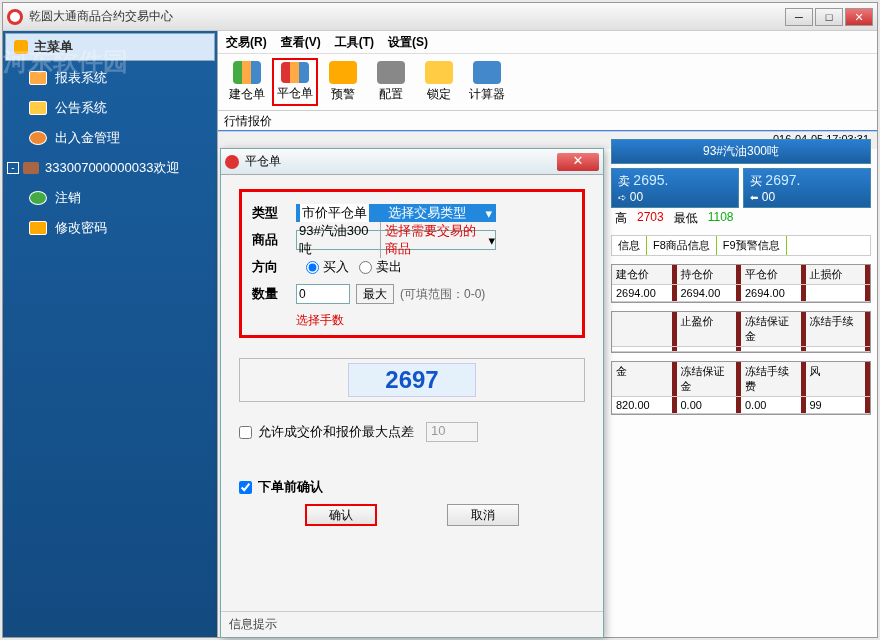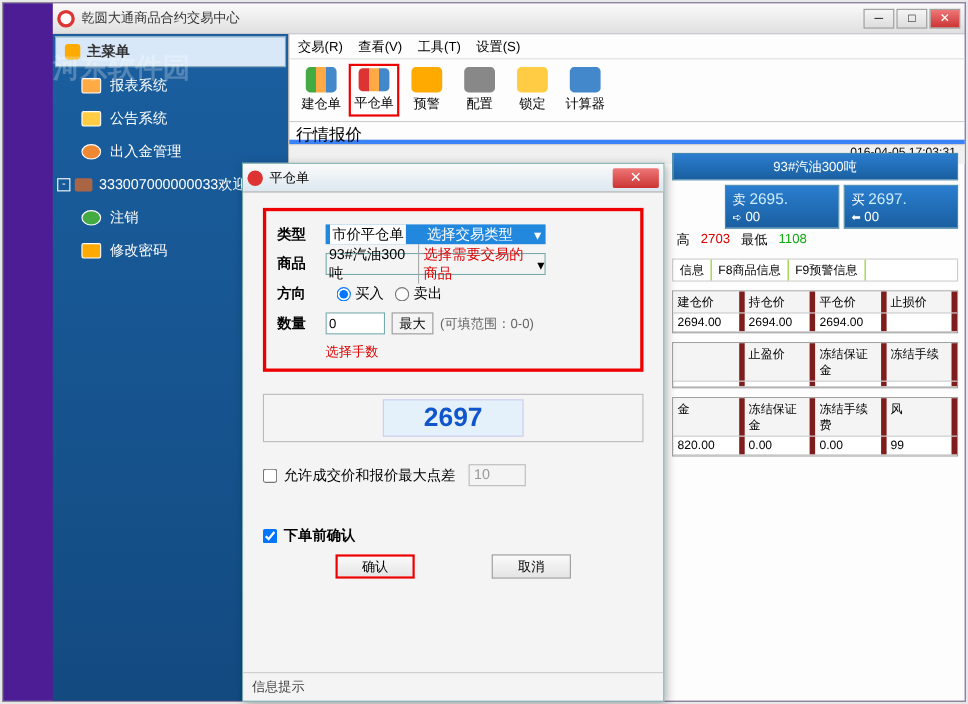--- a/index.html
+++ b/index.html
@@ -1,18 +1,18 @@
 <!DOCTYPE html>
 <html><head>
 <meta charset="utf-8">
 <style>
 * { box-sizing: border-box; margin: 0; padding: 0; font-family: "Microsoft YaHei", SimSun, Arial, sans-serif; }
 body { background: #e8e8e8; width: 880px; height: 640px; overflow: hidden; }
 
-.window { width: 876px; height: 636px; margin: 2px; background: #4c1d95; border: 1px solid #999; display: flex; flex-direction: column; padding-left: 45px; }
+.window { width: 876px; height: 636px; margin: 2px; background: #ec4899; border: 1px solid #999; display: flex; flex-direction: column; }
 
 .titlebar { height: 28px; background: linear-gradient(#fafafa,#e0e0e0); border-bottom: 1px solid #ccc; display: flex; align-items: center; padding: 0 4px; }
 .titlebar .ico { width: 16px; height: 16px; background: #d33; border-radius: 50%; margin-right: 6px; position: relative; }
 .titlebar .ico::after { content: ""; position: absolute; top: 3px; left: 3px; width: 10px; height: 10px; border-radius: 50%; background: #fff; }
 .titlebar .title { font-size: 12px; color: #333; flex: 1; }
 .winbtns { display: flex; }
 .winbtn { width: 28px; height: 18px; background: linear-gradient(#f5f5f5,#ddd); border: 1px solid #999; margin-left: 2px; text-align: center; font-size: 11px; line-height: 16px; }
 .winbtn.close { background: linear-gradient(#e77,#c33); color: #fff; }
 
 .body { flex: 1; display: flex; }
@@ -27,37 +27,37 @@
 .i-ico.report { background: #fa4; }
 .i-ico.notice { background: #fc4; }
 .i-ico.money { background: #e83; border-radius: 50%; }
 .i-ico.user { background: #4a4; border-radius: 50%; }
 .i-ico.key { background: #fa0; }
 .tree-node { display: flex; align-items: center; padding: 6px 4px; }
 .tree-exp { width: 12px; height: 12px; border: 1px solid #fff; text-align: center; line-height: 10px; font-size: 10px; margin-right: 4px; color: #fff; }
 .tree-ico { width: 16px; height: 12px; background: #a64; border-radius: 2px; margin-right: 6px; }
 
 .main { flex: 1; background: #fdfdfd; border-left: 1px solid #aaa; display: flex; flex-direction: column; position: relative; }
-.menubar { height: 22px; display: flex; align-items: center; padding: 0 8px; font-size: 12px; gap: 14px; }
+.menubar { height: 22px; display: flex; align-items: center; padding: 0 8px; font-size: 12px; gap: 14px; font-weight: bold; }
 .toolbar { height: 58px; border-top: 1px solid #ddd; border-bottom: 1px solid #ccc; display: flex; padding: 4px 6px; gap: 2px; }
 .tbtn { width: 46px; display: flex; flex-direction: column; align-items: center; font-size: 12px; cursor: pointer; border: 1px solid transparent; padding: 2px 0; }
 .tbtn.hl { border: 2px solid #e00; }
 .tbtn .t-ico { width: 28px; height: 28px; border-radius: 4px; margin-bottom: 2px; }
 .t-chart-g { background: linear-gradient(90deg,#4a4 33%,#fa4 33% 66%,#48c 66%); }
 .t-chart-r { background: linear-gradient(90deg,#d33 33%,#fa4 33% 66%,#48c 66%); }
 .t-bell { background: #fa0; border-radius: 50%; }
 .t-gear { background: #888; border-radius: 50%; }
 .t-lock { background: #fc4; border-radius: 4px; }
 .t-calc { background: #48c; }
 
-.quotebar { height: 20px; border-bottom: 4px solid #3b82f6; font-size: 15px; padding: 2px 6px; }
+.quotebar { height: 20px; border-bottom: 1px solid #3b82f6; font-size: 12px; padding: 2px 6px; }
 
 .rightpanel { position: absolute; right: 6px; top: 108px; width: 260px; }
 .prod-title { background: linear-gradient(#2a7ed0,#1a5fa0); color: #fff; text-align: center; font-size: 12px; padding: 3px 0; border: 1px solid #48a; }
-.prod-row { display: flex; gap: 4px; margin-top: 4px; margin-left: 48px; }
+.prod-row { display: flex; gap: 4px; margin-top: 4px; }
 .prod-box { flex: 1; background: linear-gradient(#2a7ed0,#1a5fa0); color: #fff; font-size: 12px; padding: 3px 6px; border: 1px solid #48a; }
 .prod-box .num { color: #cef; font-size: 14px; }
 .prod-box .arr { font-size: 10px; }
 .hl-row { display: flex; gap: 10px; font-size: 12px; padding: 2px 4px; }
 .hl-row .r { color: #d00; } .hl-row .g { color: #1a1; }
 
 .tabs { display: flex; font-size: 11px; border: 1px solid #ccc; margin-top: 6px; background: #fff; }
 .tab { border-right: 1px solid #84cc16; padding: 2px 6px; cursor: pointer; }
 
 .mini-table { border: 1px solid #999; margin-top: 8px; font-size: 11px; background: #fff; }

